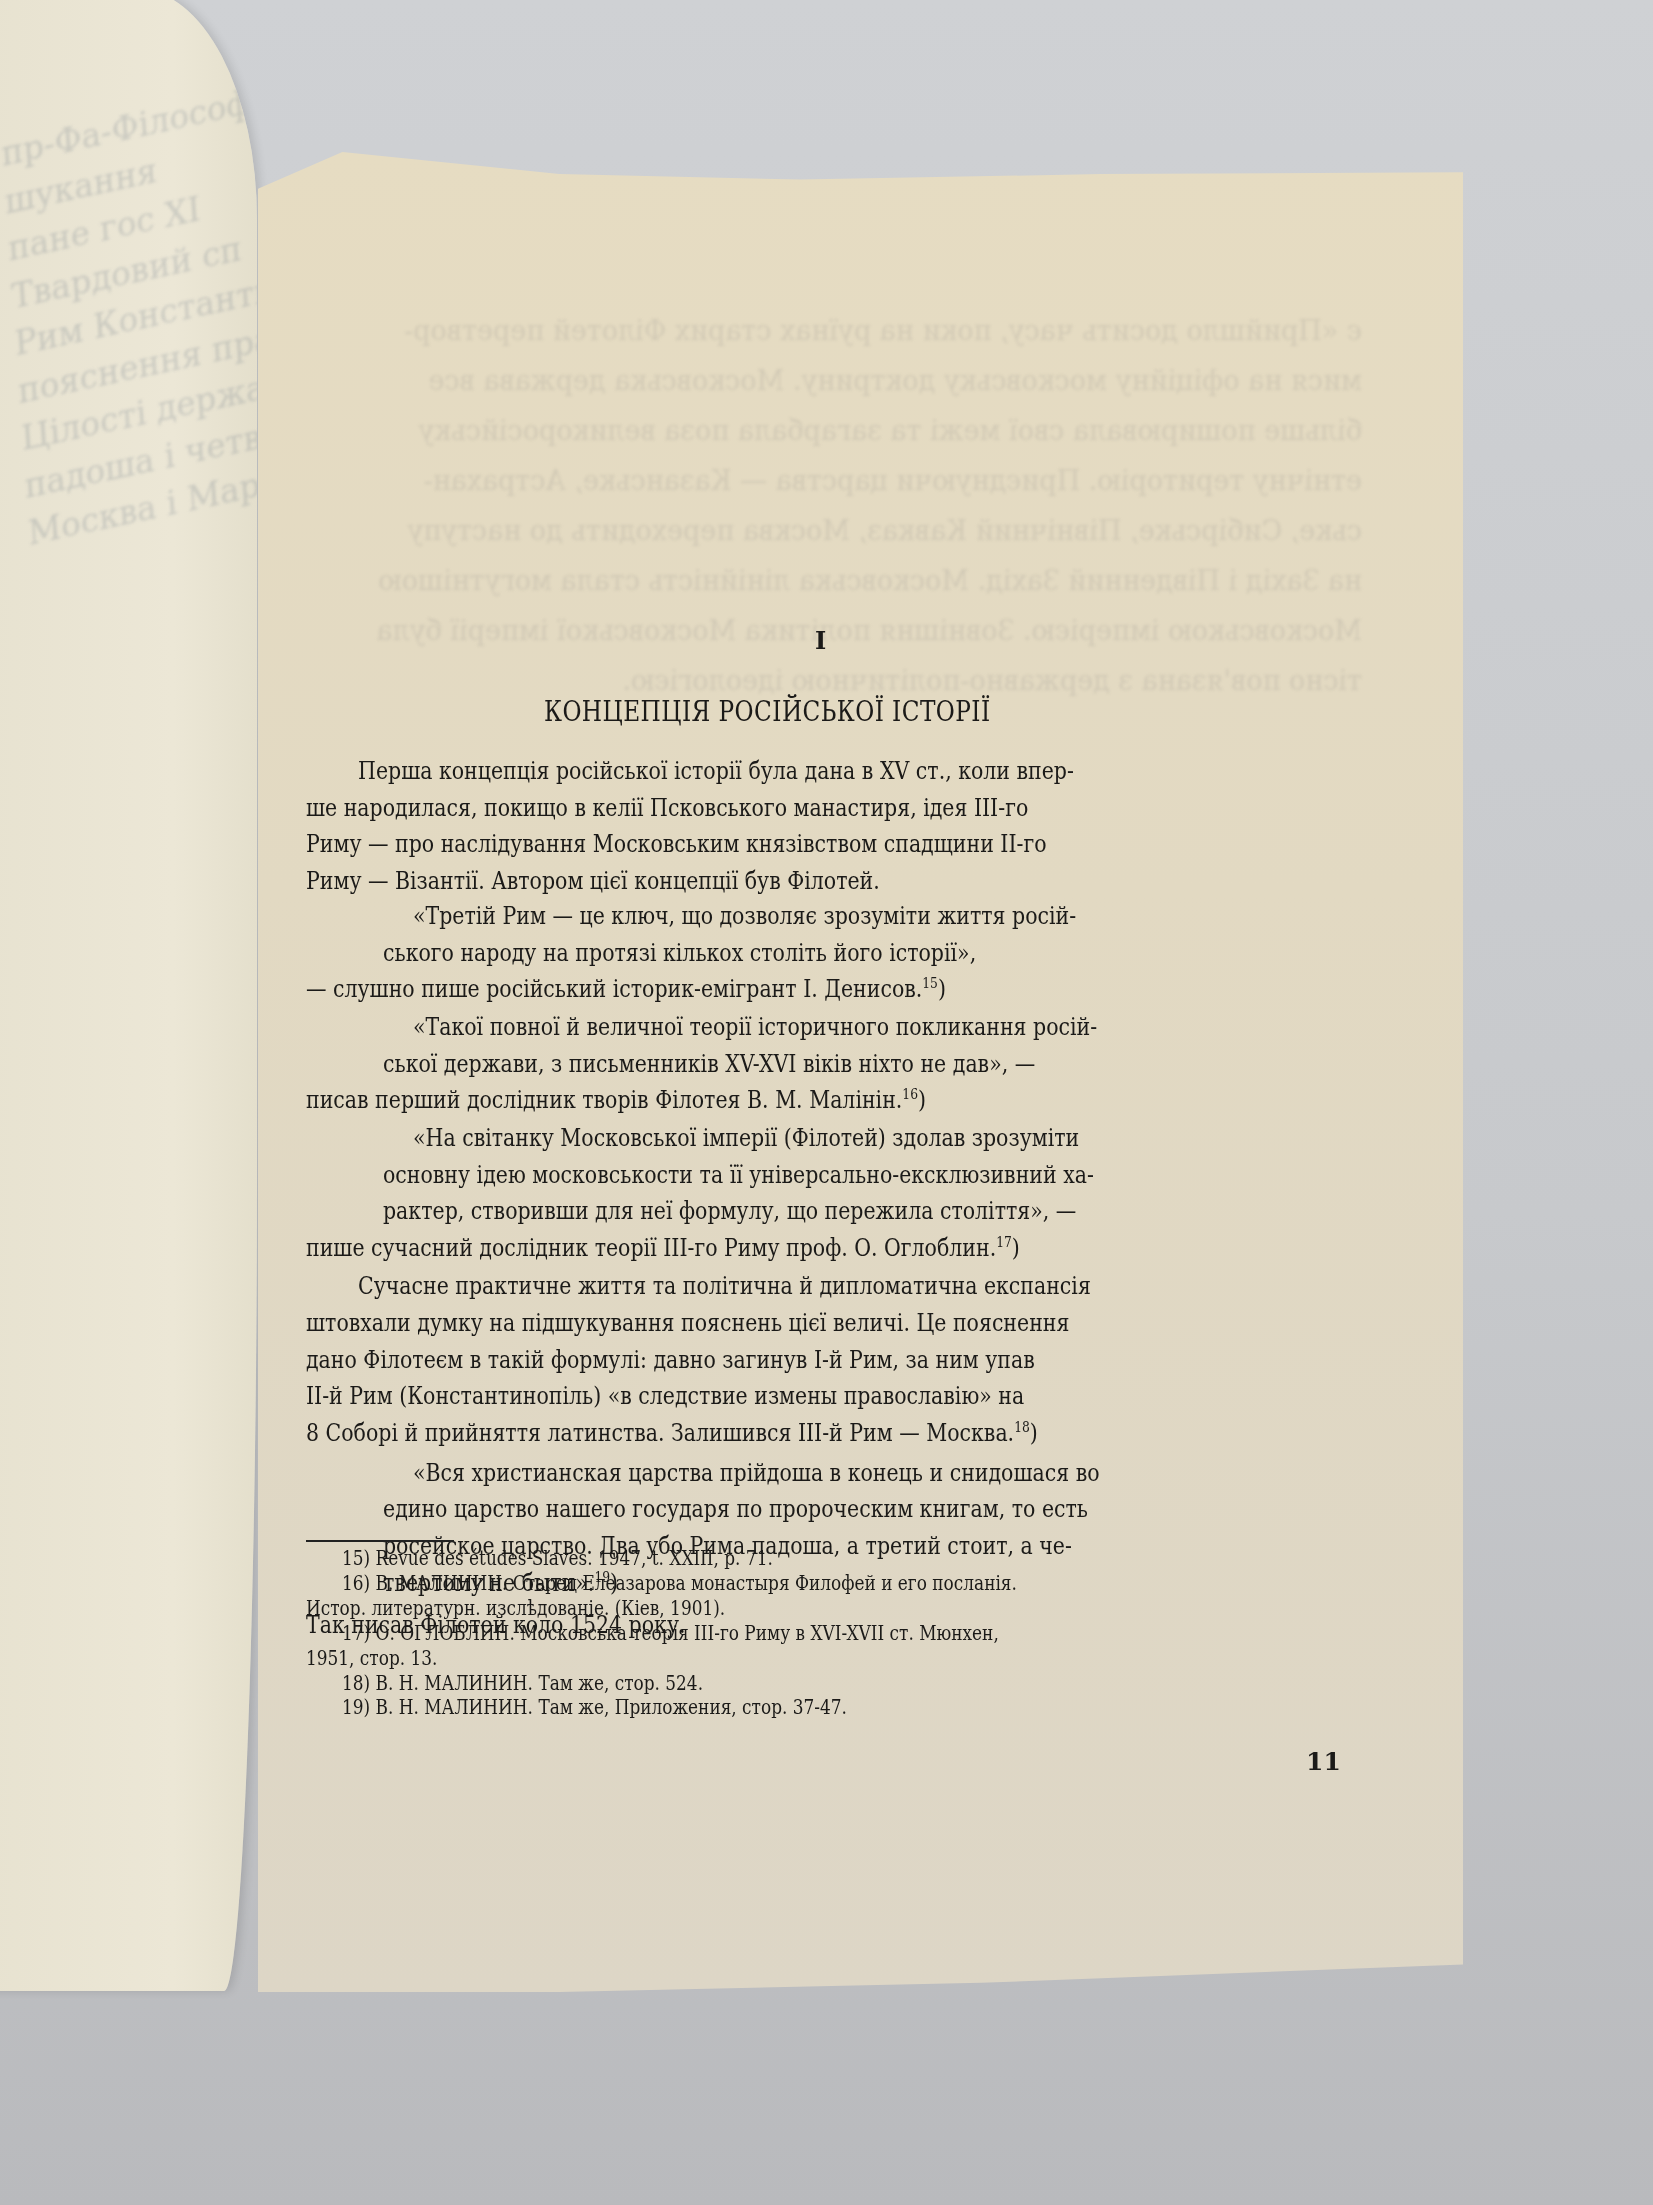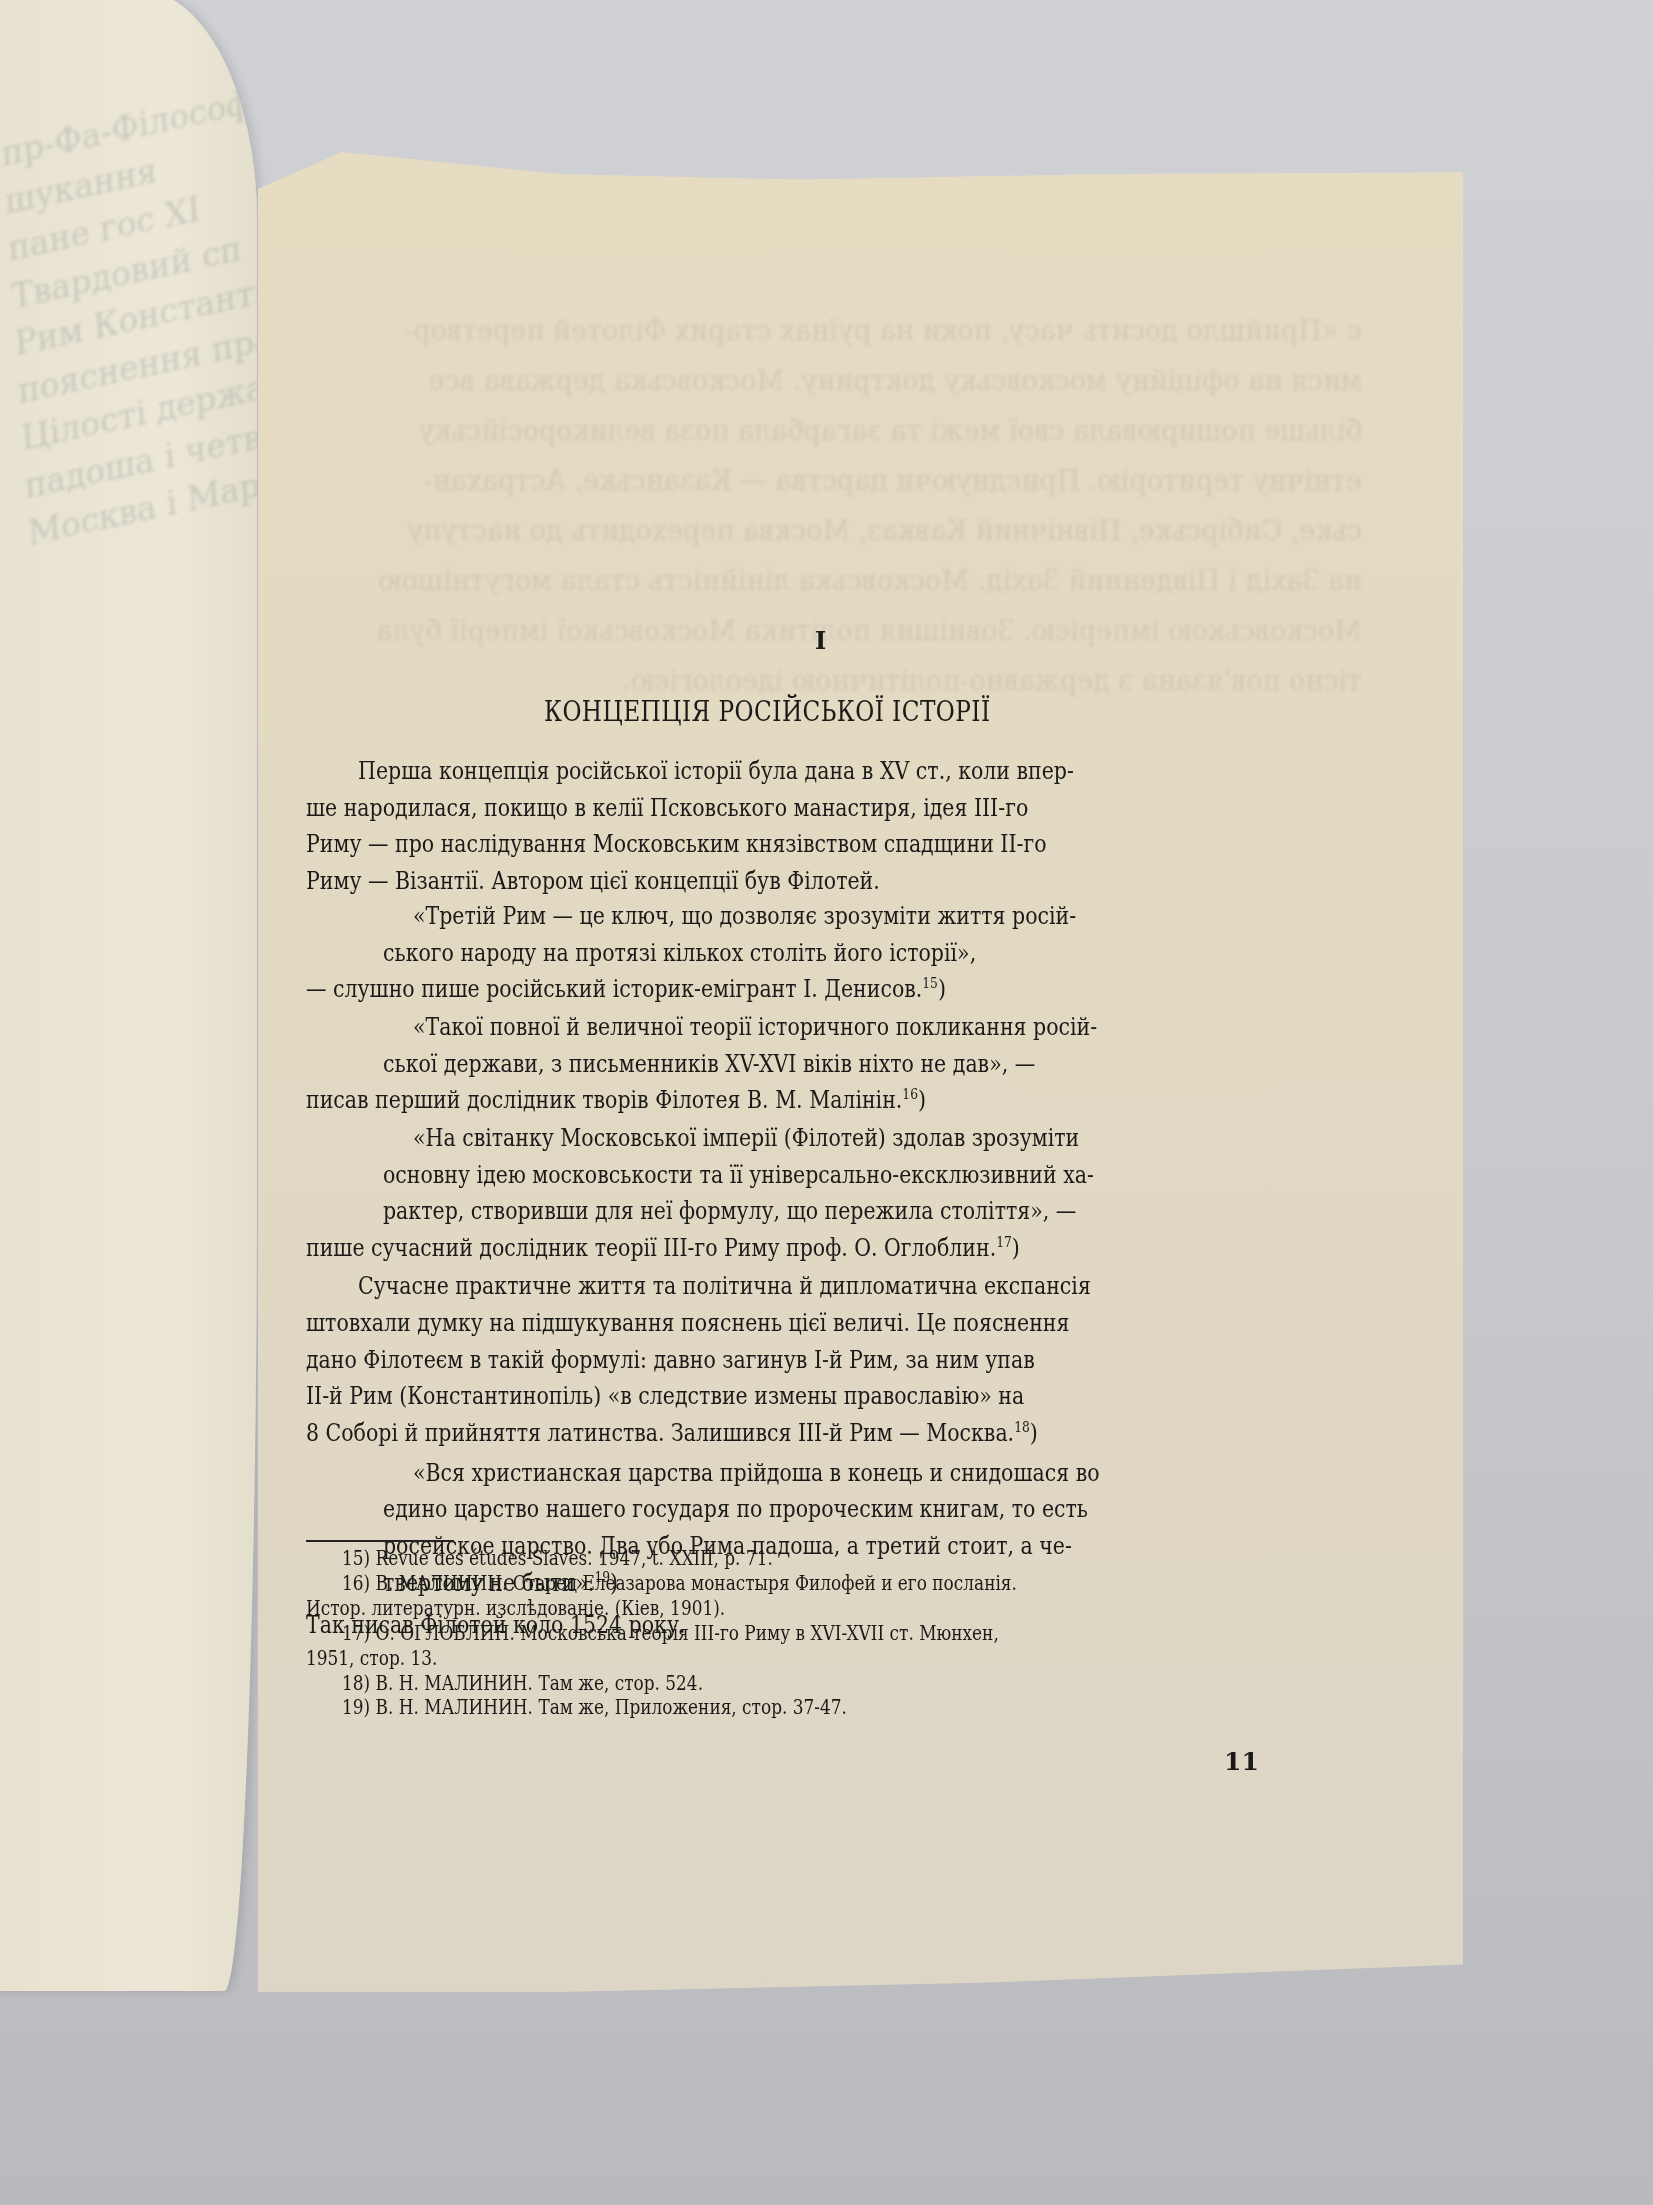--- a/index.html
+++ b/index.html
@@ -36,21 +36,21 @@
   }
   .text { position: absolute; color: #1b1a18; font-family: "DejaVu Serif", "Liberation Serif", serif; }
   .chapter-num { left: 815px; top: 626px; font-size: 24px; font-weight: bold; }
   .chapter-title { left: 544px; top: 696px; font-size: 27px; letter-spacing: 0.5px; transform: scaleX(0.86); transform-origin: 0 0; white-space: nowrap; }
   .para { position: absolute; font-size: 25px; line-height: 37px; color: #1b1a18;
           transform: scaleX(0.82); transform-origin: 0 0; white-space: nowrap; }
   .fn { position: absolute; font-size: 19.7px; line-height: 27px; color: #1b1a18;
         transform: scaleX(0.86); transform-origin: 0 0; white-space: nowrap; }
   sup { font-size: 60%; vertical-align: super; line-height: 0; }
   .rule { position: absolute; left: 306px; top: 1540px; width: 148px; height: 2.2px; background: #222; }
-  .page-number { position: absolute; left: 1224px; top: 1747px; font-size: 25px; font-weight: bold; color: #1b1a18; }
+  .page-number { position: absolute; left: 1306px; top: 1747px; font-size: 25px; font-weight: bold; color: #1b1a18; }
 </style>
 </head>
 <body>
 
 <div class="left-page">
   <div class="ghost">
     <div>пр-Фа-Філософ</div>
     <div>шукання</div>
     <div>пане гос ХІ</div>
     <div>Твардовий сп</div>

